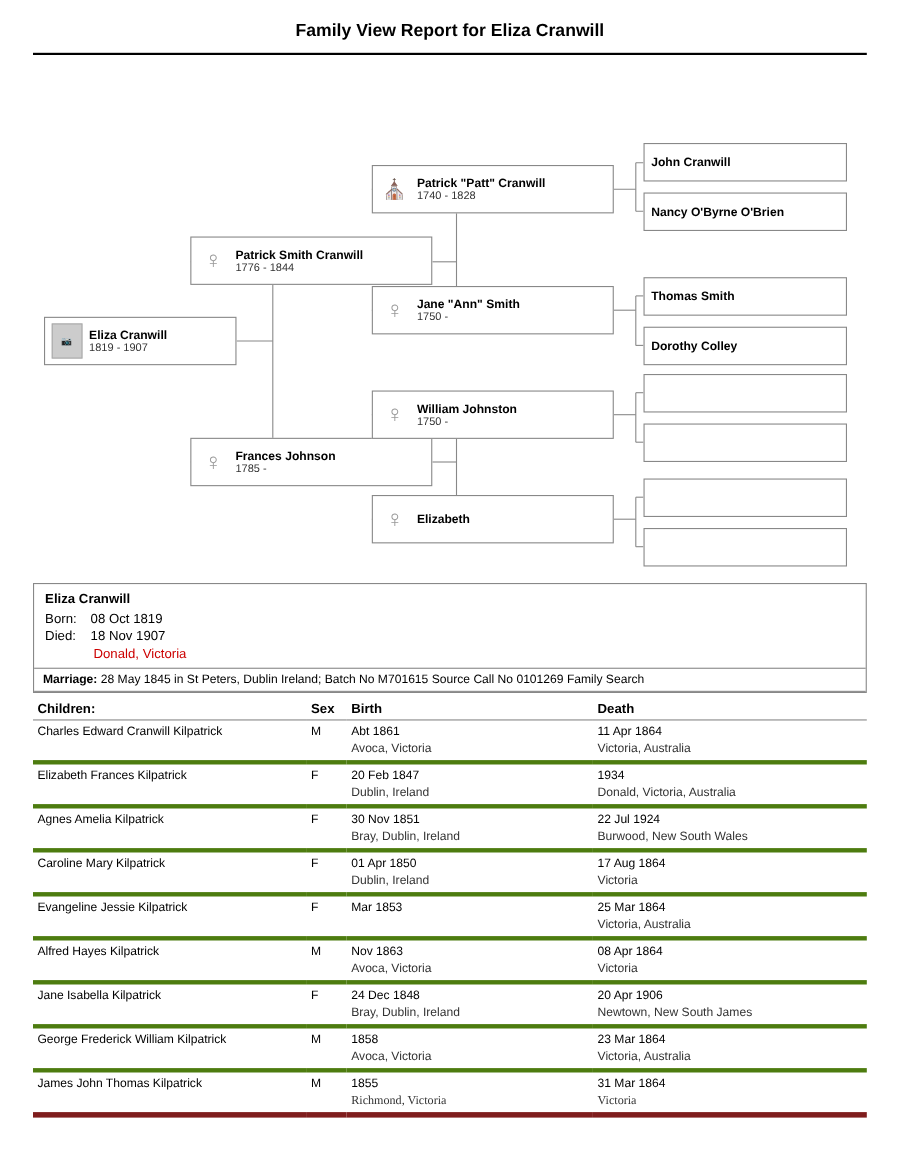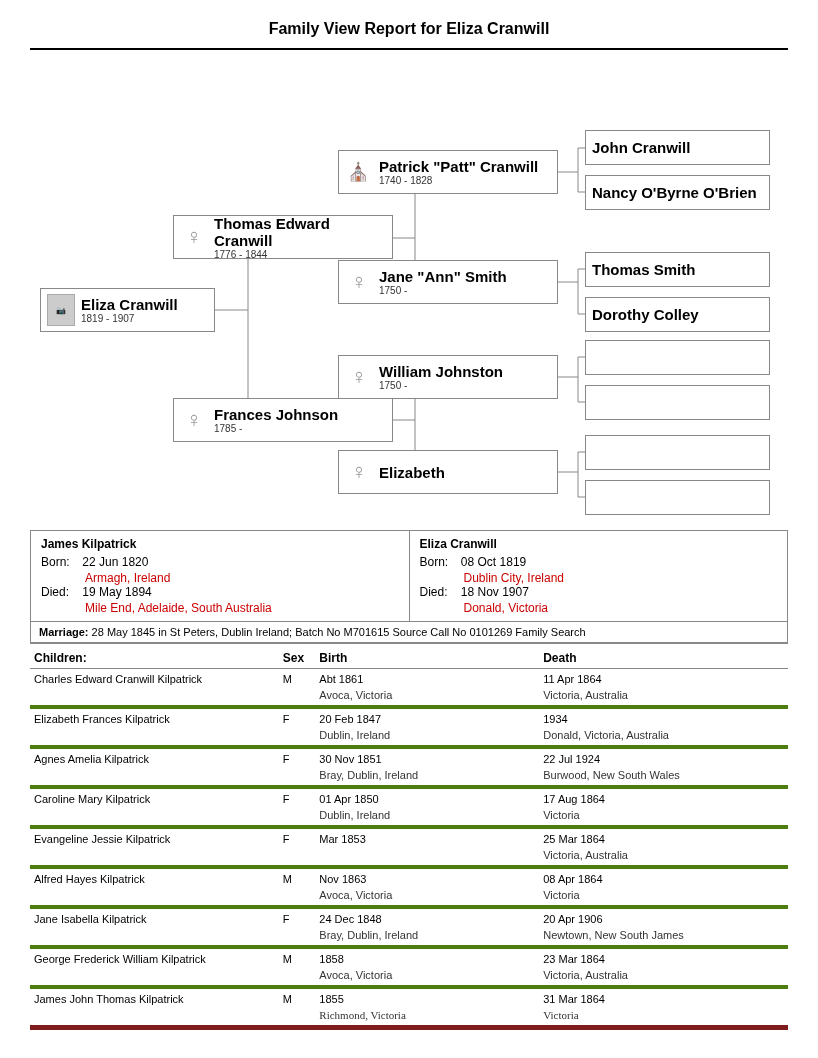--- a/index.html
+++ b/index.html
@@ -45,21 +45,21 @@
       margin-right: 6px;
       flex-shrink: 0;
       display: flex;
       align-items: center;
       justify-content: center;
       font-size: 18px;
       color: #555;
     }
     .tree-box .box-text .name {
       font-weight: bold;
-      font-size: 15px;
+      font-size: 11px;
     }
     .tree-box .box-text .dates {
       font-size: 10px;
       color: #333;
     }
     
     .connector-svg {
       position: absolute;
       top: 0; left: 0;
       width: 100%;
@@ -216,21 +216,21 @@
       <div class="name">Eliza Cranwill</div>
       <div class="dates">1819 - 1907</div>
     </div>
   </div>
 
   <div class="tree-box" style="left:143px;top:155px;width:220px;height:44px;">
     <div class="box-icon">
       <span class="silhouette-female">♀</span>
     </div>
     <div class="box-text">
-      <div class="name">Thomas Edward Cranwill</div>
+      <div class="name">Patrick Smith Cranwill</div>
       <div class="dates">1776 - 1844</div>
     </div>
   </div>
 
   <div class="tree-box" style="left:143px;top:338px;width:220px;height:44px;">
     <div class="box-icon">
       <span class="silhouette-female">♀</span>
     </div>
     <div class="box-text">
       <div class="name">Frances Johnson</div>
@@ -306,40 +306,26 @@
 
   <div class="tree-box" style="left:555px;top:325px;width:185px;height:35px;"></div>
 
   <div class="tree-box" style="left:555px;top:375px;width:185px;height:35px;"></div>
 
   <div class="tree-box" style="left:555px;top:420px;width:185px;height:35px;"></div>
 </div>
 
 <div class="info-section">
   <div class="info-row">
-    <div class="info-col">
-      <div class="info-name">James Kilpatrick</div>
-      <div class="info-detail">
-        <span class="label">Born:</span>
-        <span>22 Jun 1820</span>
-      </div>
-      <div class="info-location">Armagh, Ireland</div>
-      <div class="info-detail">
-        <span class="label">Died:</span>
-        <span>19 May 1894</span>
-      </div>
-      <div class="info-location">Mile End, Adelaide, South Australia</div>
-    </div>
     <div class="info-col">
       <div class="info-name">Eliza Cranwill</div>
       <div class="info-detail">
         <span class="label">Born:</span>
         <span>08 Oct 1819</span>
       </div>
-      <div class="info-location">Dublin City, Ireland</div>
       <div class="info-detail">
         <span class="label">Died:</span>
         <span>18 Nov 1907</span>
       </div>
       <div class="info-location">Donald, Victoria</div>
     </div>
   </div>
   <div class="marriage-row">
     <span style="font-weight:bold;">Marriage:</span>
     <span>28 May 1845 in St Peters, Dublin Ireland;  Batch No  M701615   Source Call No  0101269    Family Search</span>

